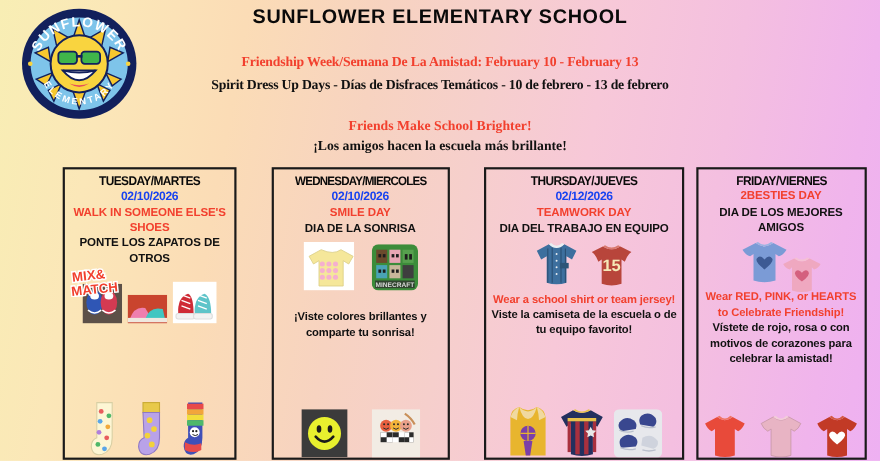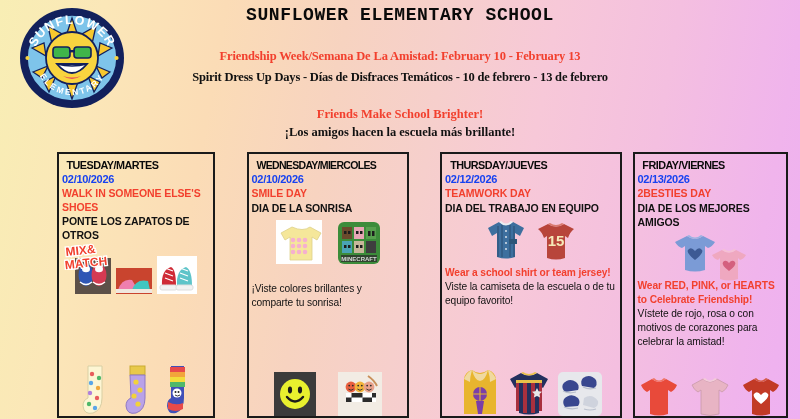--- a/index.html
+++ b/index.html
@@ -42,21 +42,21 @@
 
   .title {
     position: absolute;
     left: 0; right: 0;
     top: 5px;
     text-align: center;
     font-size: 18px;
     font-weight: 900;
     letter-spacing: 0.6px;
     color: #0a0a0a;
-    font-family: Liberation Mono, monospace;
+    font-family: Liberation Sans, sans-serif;
   }
 
   .subline {
     position: absolute;
     left: 0; right: 0;
     text-align: center;
     font-weight: bold;
     font-family: Liberation Serif, serif;
   }
 
@@ -86,21 +86,21 @@
   .card-slot.s4 { margin-left: 3px; }
 
   .card {
     position: absolute;
     left: 0; top: 0;
     width: 158px;
     height: 266px;
     border: 2px solid #1a1a1a;
     background: transparent;
     padding: 4px 3px 0 3px;
-    text-align: left;
+    text-align: center;
     overflow: hidden;
   }
   .card.c1 { left: 4px; }
   .card.c2 { left: 8px; width: 162px; }
   .card.c3 { left: 14px; width: 182px; }
   .card.c4 { left: 18px; width: 155px; }
 
   .day-name {
     font-size: 11.5px;
     font-weight: 900;
@@ -139,21 +139,21 @@
   .desc-en {
     font-size: 10.2px;
     font-weight: bold;
     color: #f2402e;
     line-height: 14px;
     letter-spacing: -0.1px;
   }
 
   .desc-es {
     font-size: 10.2px;
-    font-weight: normal;
+    font-weight: bold;
     color: #111;
     line-height: 14px;
     letter-spacing: -0.1px;
   }
 
   .gap-sm { height: 5px; }
   .gap-md { height: 9px; }
 
   
   .img-row {
@@ -522,21 +522,20 @@
             </g>
           </svg>
         </span>
       </div>
     </div>
   </div>
 
   <div class="card-slot s4">
     <div class="card c4">
       <div class="day-name">FRIDAY/VIERNES</div>
-      <div class="day-date">02/13/2026</div>
       <div class="theme-en">2BESTIES DAY</div>
       <div class="theme-es">DIA DE LOS MEJORES AMIGOS</div>
 
       <div class="img-row" style="gap:0; margin-top:1px;">
         <span style="margin-right:-14px; position:relative; z-index:2;">
           <svg width="52" height="44" viewBox="0 0 52 44">
             <path d="M18 6 q8 6 16 0 l12 6 q-3 5 -7 6 l-3 -2 v24 q-10 3 -20 0 v-24 l-3 2 q-4 -1 -7 -6 z" fill="#7b9bd6"></path>
             <path d="M18 6 q8 6 16 0 l-2 -1 q-6 5 -12 0 z" fill="#9ab3e2"></path>
             <path d="M26 21 q-4 -5 -7 -1 q-2 3 7 10 q9 -7 7 -10 q-3 -4 -7 1 z" fill="#3d5a94"></path>
           </svg>

